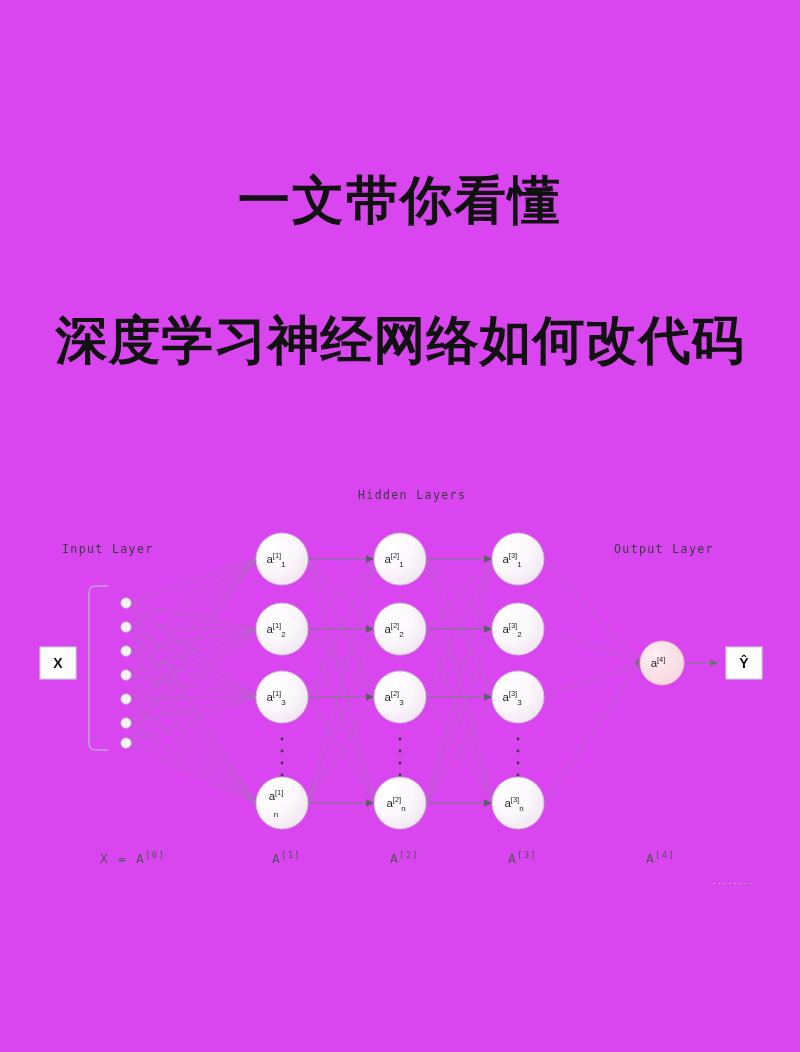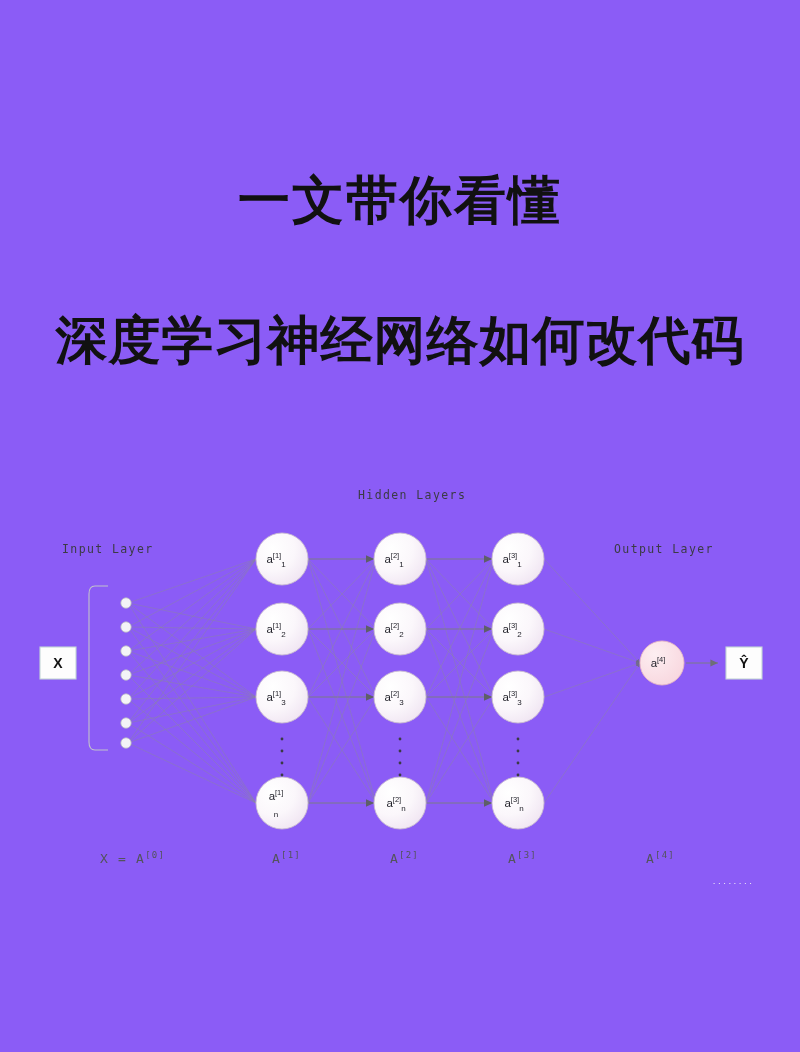--- a/index.html
+++ b/index.html
@@ -3,21 +3,21 @@
 <meta charset="utf-8">
 <style>
   * { margin:0; padding:0; box-sizing:border-box; }
   html,body { width:800px; height:1052px; }
   body {
     background:#ffffff;
     font-family:"Liberation Sans", sans-serif;
     position:relative;
     overflow:hidden;
   }
-  .page { position:relative; width:800px; height:1052px; background:#8b5cf6; }
+  .page { position:relative; width:800px; height:1052px; background:#d946ef; }
 
   
   .title-block { position:absolute; left:0; top:0; width:800px; }
   .title-line-1 {
     position:absolute; top:172px; left:0; width:800px;
     text-align:center;
     font-size:52px; font-weight:700; color:#111111;
     letter-spacing:2px; line-height:1.1;
   }
   .title-line-2 {

